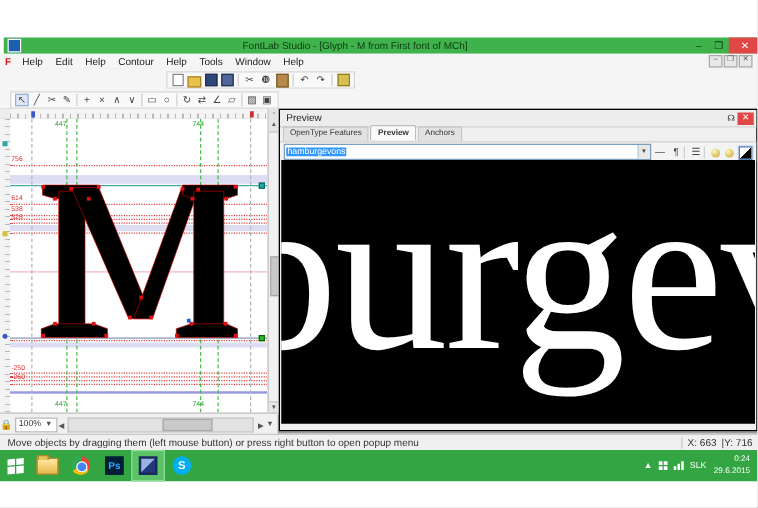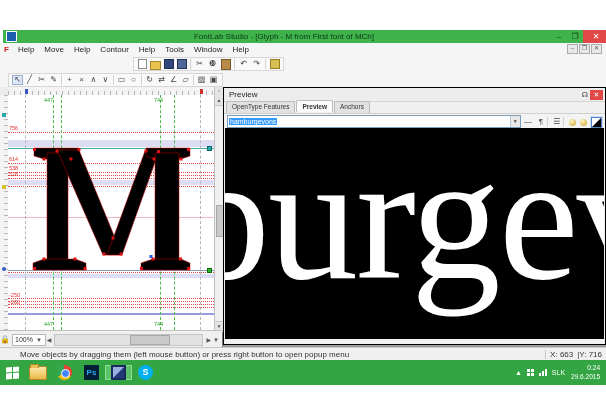--- a/index.html
+++ b/index.html
@@ -78,29 +78,29 @@
   #combo{width:295px;height:11px;border:1px solid #7b9ebd;background:#fff;margin-left:3px;display:flex;align-items:center;}
   #combo .selval{background:#3399ff;color:#fff;font-size:7px;padding:0 1px;margin-left:1px;}
   #combo .dd{margin-left:auto;width:9px;height:11px;background:#e8e8e8;border-left:1px solid #b8c8d8;font-size:5px;line-height:11px;text-align:center;color:#444;}
   .pvi{width:11px;height:11px;font-size:8px;line-height:11px;text-align:center;color:#444;margin-left:2px;}
   .orb{width:7px;height:7px;border-radius:50%;background:radial-gradient(circle at 35% 30%,#fff6c0,#caa12c);margin:2px 0 0 4px;}
   .invert{width:9px;height:9px;border:1px solid #5080c0;background:linear-gradient(135deg,#fff 49%,#000 51%);margin:1px 3px 0 4px;box-shadow:0 0 0 1px #cfe0f5;}
   #pvblack{position:absolute;left:1px;top:40px;width:379px;height:211px;background:#000;overflow:hidden;}
   #pvtext{position:absolute;left:-45px;top:0;color:#fff;font-family:"Liberation Serif",serif;font-size:180px;line-height:1;white-space:nowrap;letter-spacing:-2px;}
   
   #statusbar{left:0;top:347px;width:606px;height:13px;background:#f0f0f0;border-top:1px solid #c8c8c8;font-size:8px;color:#333;display:flex;align-items:center;}
-  #statusbar .msg{margin-left:20px;flex:1;}
+  #statusbar .msg{margin-left:6px;flex:1;}
   #statusbar .vd{width:1px;height:9px;background:#c8c8c8;margin:0 4px;}
   #statusbar .xy{margin-right:4px;}
   
   #taskbar{left:0;top:360px;width:606px;height:25px;background:#33a643;display:flex;align-items:center;}
   #startbtn{width:24px;height:25px;display:flex;align-items:center;justify-content:center;}
   .winflag{width:13px;height:12px;display:grid;grid-template-columns:6px 6px;grid-template-rows:5px 6px;gap:1px;transform:skewY(-5deg);}
   .winflag div{background:#fff;}
-  .tkslot{width:27px;height:15px;display:flex;align-items:center;justify-content:center;}
+  .tkslot{width:27px;height:25px;display:flex;align-items:center;justify-content:center;}
   .tkslot.active{background:#5cc268;border:1px solid #8adf94;box-sizing:border-box;}
   .tk-folder{width:16px;height:12px;background:linear-gradient(#ffe9a8,#e8b84a);border:1px solid #b08828;border-radius:1px;position:relative;}
   .tk-folder:before{content:"";position:absolute;left:0;top:-3px;width:7px;height:3px;background:#e8c05a;border:1px solid #b08828;border-bottom:none;}
   .tk-chrome{width:15px;height:15px;border-radius:50%;background:conic-gradient(#ea4335 0 33%,#fbbc05 33% 66%,#34a853 66% 100%);position:relative;}
   .tk-chrome:before{content:"";position:absolute;left:4px;top:4px;width:7px;height:7px;border-radius:50%;background:#4285f4;border:1px solid #fff;}
   .tk-ps{width:15px;height:15px;background:#001e36;color:#31a8ff;font-size:8px;font-weight:bold;text-align:center;line-height:15px;}
   .tk-fl{width:15px;height:15px;background:#1a2a5a;position:relative;}
   .tk-fl:before{content:"";position:absolute;left:2px;top:2px;width:11px;height:11px;background:linear-gradient(135deg,#9ab0e0 49%,#223a7a 51%);}
   .tk-skype{width:15px;height:15px;border-radius:50%;background:#00aff0;color:#fff;font-size:9px;font-weight:bold;text-align:center;line-height:15px;}
   #tray{margin-left:auto;display:flex;align-items:center;color:#fff;}
@@ -122,21 +122,21 @@
     <div class="appicon"></div>
     <div class="title">FontLab Studio - [Glyph - M from First font of MCh]</div>
     <div class="wbtn">–</div>
     <div class="wbtn">❐</div>
     <div class="wbtn close">✕</div>
   </div>
 
   <div id="menubar" class="abs">
     <span class="ficon">F</span>
     <span class="mitem">Help</span>
-    <span class="mitem">Move</span>
+    <span class="mitem">Edit</span>
     <span class="mitem">Help</span>
     <span class="mitem">Contour</span>
     <span class="mitem">Help</span>
     <span class="mitem">Tools</span>
     <span class="mitem">Window</span>
     <span class="mitem">Help</span>
     <span class="mdictrls">
       <span class="mdib">–</span>
       <span class="mdib">❐</span>
       <span class="mdib">✕</span>

